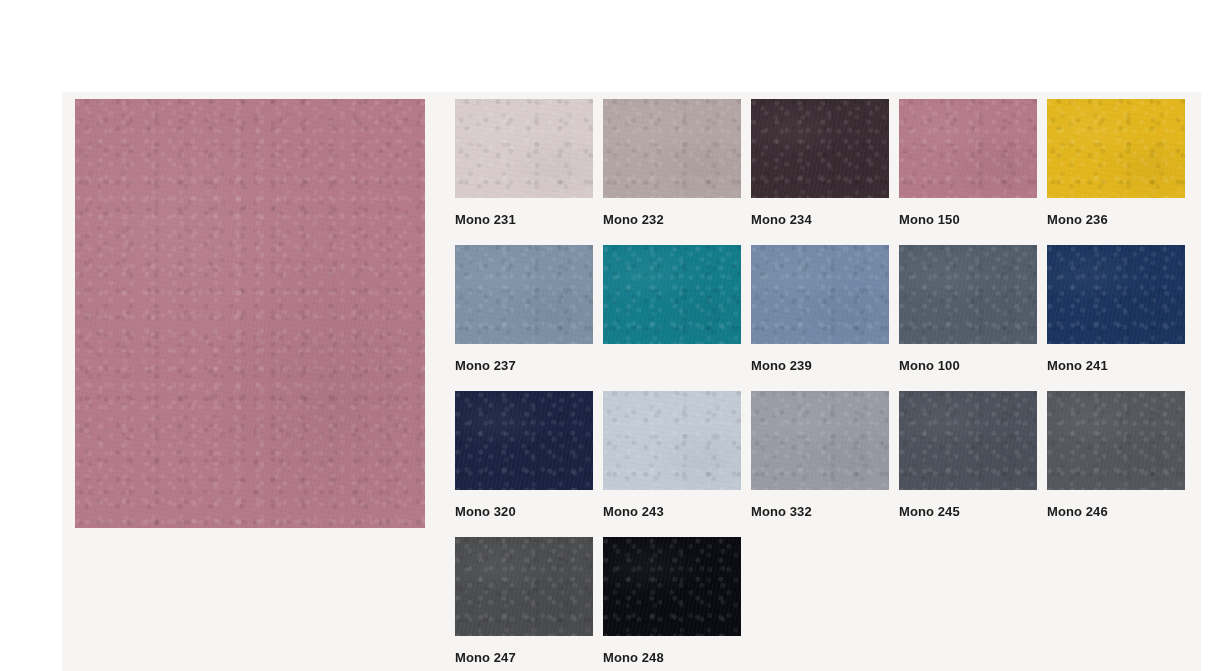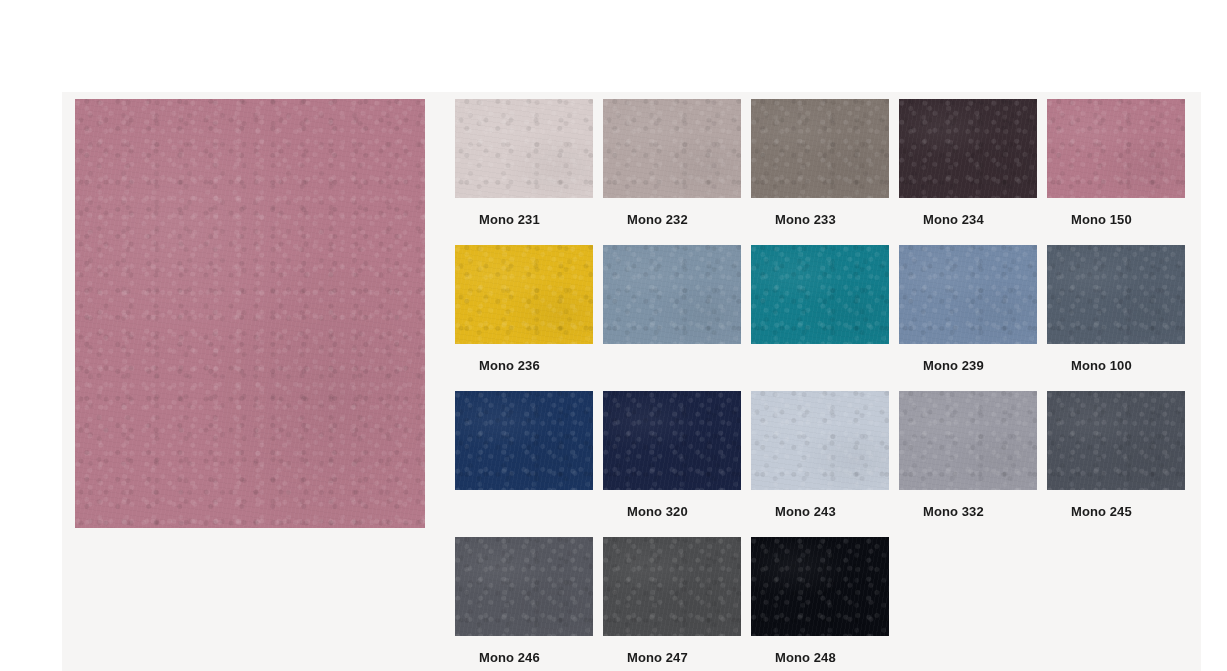--- a/index.html
+++ b/index.html
@@ -100,21 +100,20 @@
   }
   .swatch-label {
     font-size: 13px;
     font-weight: bold;
     color: #1b1b1b;
     letter-spacing: .1px;
     line-height: 1;
     padding-top: 15px;
     padding-bottom: 14px;
     white-space: nowrap;
-    margin-left: 24px;
   }
 </style>
 </head>
 <body>
 
 <div id="page" style="background: rgb(255, 255, 255);">
 
   <div id="content-panel" style="background: rgb(246, 245, 244);">
 
     <div id="preview-pane">
@@ -133,27 +132,20 @@
           <div class="swatch-label">Mono 231</div>
         </div>
         <div class="swatch-cell">
           <div class="swatch-chip" style="background-color: rgb(179, 165, 163);">
             <span class="tex"></span>
             <span class="tex2"></span>
           </div>
           <div class="swatch-label">Mono 232</div>
         </div>
         <div class="swatch-cell">
-          <div class="swatch-chip" style="background-color: rgb(128, 118, 111);">
-            <span class="tex"></span>
-            <span class="tex2"></span>
-          </div>
-          <div class="swatch-label">Mono 233</div>
-        </div>
-        <div class="swatch-cell">
           <div class="swatch-chip" style="background-color: rgb(57, 44, 50);">
             <span class="tex"></span>
             <span class="tex2"></span>
           </div>
           <div class="swatch-label">Mono 234</div>
         </div>
         <div class="swatch-cell">
           <div class="swatch-chip" style="background-color: rgb(180, 121, 138);">
             <span class="tex"></span>
             <span class="tex2"></span>
@@ -165,20 +157,21 @@
             <span class="tex"></span>
             <span class="tex2"></span>
           </div>
           <div class="swatch-label">Mono 236</div>
         </div>
         <div class="swatch-cell">
           <div class="swatch-chip" style="background-color: rgb(125, 146, 166);">
             <span class="tex"></span>
             <span class="tex2"></span>
           </div>
+          <div class="swatch-label">Mono 237</div>
         </div>
         <div class="swatch-cell">
           <div class="swatch-chip" style="background-color: rgb(19, 124, 139);">
             <span class="tex"></span>
             <span class="tex2"></span>
           </div>
         </div>
         <div class="swatch-cell">
           <div class="swatch-chip" style="background-color: rgb(115, 137, 167);">
             <span class="tex"></span>
@@ -191,20 +184,21 @@
             <span class="tex"></span>
             <span class="tex2"></span>
           </div>
           <div class="swatch-label">Mono 100</div>
         </div>
         <div class="swatch-cell">
           <div class="swatch-chip" style="background-color: rgb(27, 53, 96);">
             <span class="tex"></span>
             <span class="tex2"></span>
           </div>
+          <div class="swatch-label">Mono 241</div>
         </div>
         <div class="swatch-cell">
           <div class="swatch-chip" style="background-color: rgb(26, 35, 67);">
             <span class="tex"></span>
             <span class="tex2"></span>
           </div>
           <div class="swatch-label">Mono 320</div>
         </div>
         <div class="swatch-cell">
           <div class="swatch-chip" style="background-color: rgb(194, 202, 214);">

